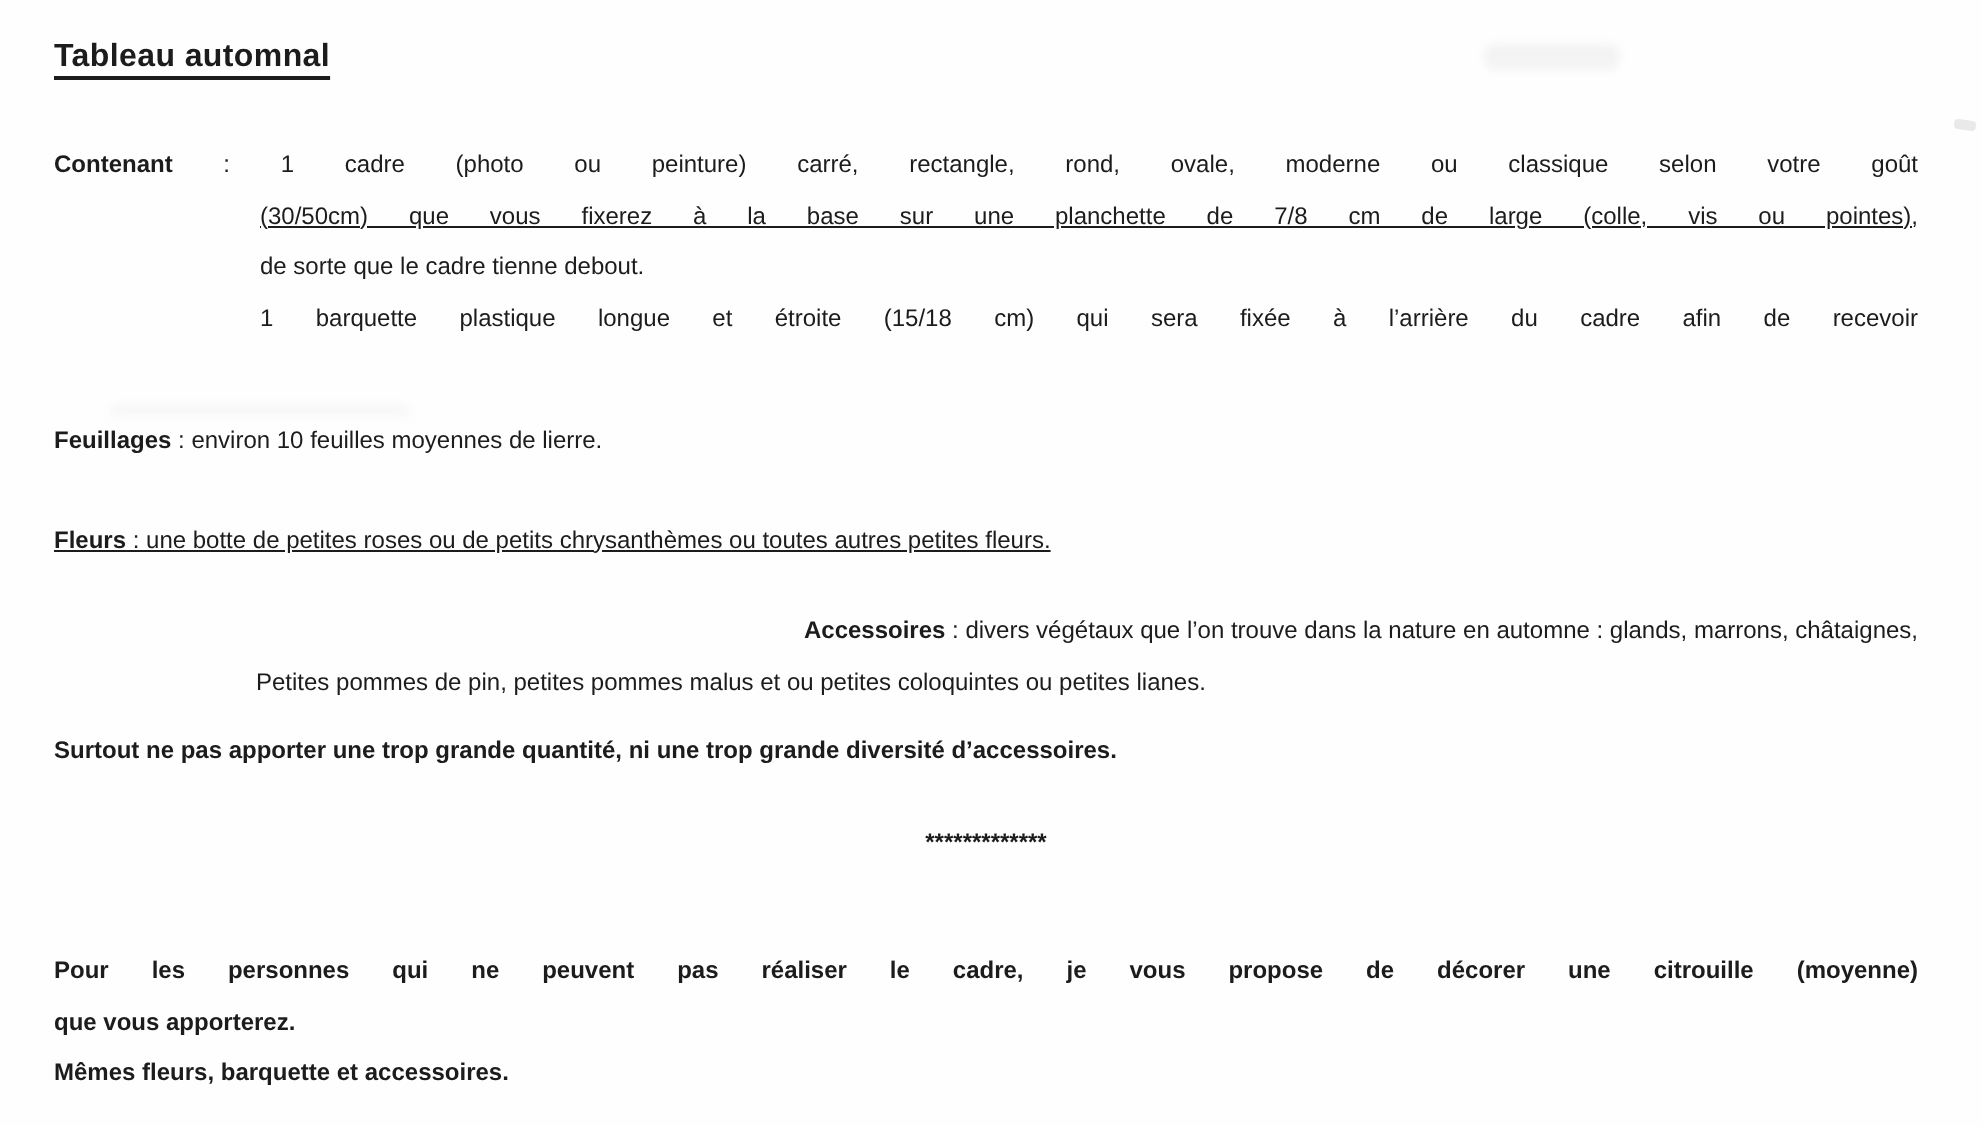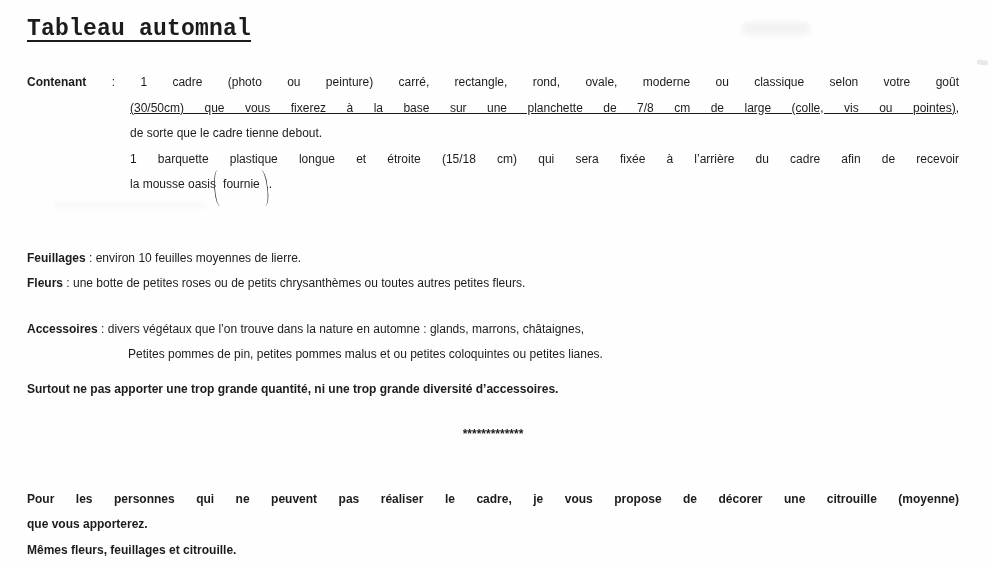--- a/index.html
+++ b/index.html
@@ -12,29 +12,28 @@
   .page {
     position: relative;
     width: 991px; height: 563px;
     background: #fefefe;
     color: #1c1c1c;
     padding: 14px 32px 0 27px;
     box-sizing: border-box;
   }
   .doc-title {
     margin: 0;
-    font-size: 23px;
+    font-size: 16px;
     font-weight: 700;
     line-height: 30px;
     letter-spacing: 0.2px;
     text-decoration: underline;
     text-decoration-thickness: 2px;
     text-underline-offset: 5px;
     display: inline-block;
-    font-family: Liberation Mono, monospace;
   }
   .doc-body { display: block; }
   .line {
     font-size: 12px;
     line-height: 25.5px;
     white-space: normal;
   }
   .line.justify { text-align: justify; text-align-last: justify; }
   .line.center { text-align: center; }
   .b { font-weight: 700; }
@@ -75,27 +74,26 @@
 </head>
 <body>
 
 <div class="page">
   <h1 class="doc-title">Tableau automnal</h1>
   <div class="doc-body">
       <div class="line justify" style="margin-top: 26px;"><span class="b">Contenant</span><span> : 1 cadre (photo ou peinture) carré, rectangle, rond, ovale, moderne ou classique selon votre goût</span></div>
       <div class="line justify" style="padding-left: 103px; text-decoration: underline;"><span>(30/50cm) que vous fixerez à la base sur une planchette de 7/8 cm de large (colle, vis ou pointes),</span></div>
       <div class="line" style="padding-left: 103px;"><span>de sorte que le cadre tienne debout.</span></div>
       <div class="line justify" style="padding-left: 103px;"><span>1 barquette plastique longue et étroite (15/18 cm) qui sera fixée à l’arrière du cadre afin de recevoir</span></div>
-      <div class="line" style="padding-left: 103px;"><span>la mousse oasis</span><span class="circled">fournie</span><span>.</span></div>
-      <div class="line" style="margin-top: 48px;"><span class="b">Feuillages</span><span> : environ 10 feuilles moyennes de lierre.</span></div>
-      <div class="line" style=""><span class="b">Fleurs</span><span> : une botte de petites roses ou de petits chrysanthèmes ou toutes autres petites fleurs.</span></div>
-      <div class="line" style="margin-top: 20px;"><span class="b">Accessoires</span><span> : divers végétaux que l’on trouve dans la nature en automne : glands, marrons, châtaignes,</span></div>
+      <div class="line" style="margin-top: 36px;"><span class="b">Feuillages</span><span> : environ 10 feuilles moyennes de lierre.</span></div>
+      <div class="line" style="margin-top: 24px; text-decoration: underline;"><span class="b">Fleurs</span><span> : une botte de petites roses ou de petits chrysanthèmes ou toutes autres petites fleurs.</span></div>
+      <div class="line" style="margin-top: 20px; text-align: right;"><span class="b">Accessoires</span><span> : divers végétaux que l’on trouve dans la nature en automne : glands, marrons, châtaignes,</span></div>
       <div class="line" style="padding-left: 101px;"><span>Petites pommes de pin, petites pommes malus et ou petites coloquintes ou petites lianes.</span></div>
       <div class="line" style="margin-top: 9px;"><span class="b">Surtout ne pas apporter une trop grande quantité, ni une trop grande diversité d’accessoires.</span></div>
       <div class="line center" style="margin-top: 20px;"><span class="b">*************</span></div>
       <div class="line justify" style="margin-top: 39px;"><span class="b">Pour les personnes qui ne peuvent pas réaliser le cadre, je vous propose de décorer une citrouille (moyenne)</span></div>
       <div class="line"><span class="b">que vous apporterez.</span></div>
-      <div class="line"><span class="b">Mêmes fleurs, feuillages et citrouille.</span></div>
+      <div class="line"><span class="b">Mêmes fleurs, barquette et accessoires.</span></div>
     </div>
   <div class="artifact a1"></div>
   <div class="artifact a2"></div>
   <div class="artifact a3"></div>
 </div>
 
 </body></html>

